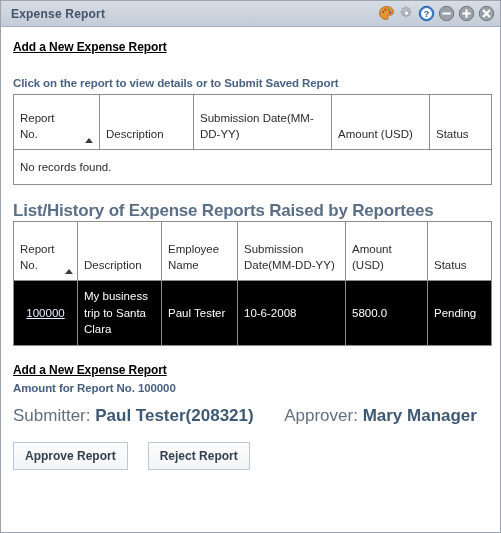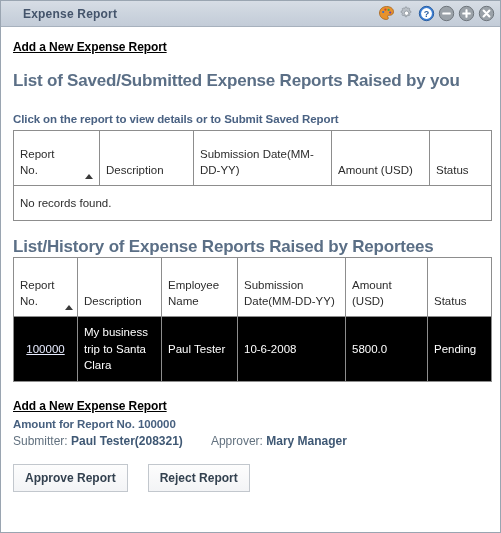--- a/index.html
+++ b/index.html
@@ -26,21 +26,21 @@
 
   
   .titlebar {
     height: 26px;
     flex: 0 0 26px;
     box-sizing: border-box;
     background: linear-gradient(to bottom, #d7dde5 0%, #ccd4de 50%, #c3ccd8 100%);
     border-bottom: 1px solid #a7b1bd;
     display: flex;
     align-items: center;
-    padding: 0 5px 0 22px;
+    padding: 0 5px 0 10px;
     position: relative;
   }
   .titlebar-title {
     font-size: 12px;
     font-weight: bold;
     color: #44546b;
     letter-spacing: 0.2px;
     white-space: nowrap;
   }
   .titlebar-spacer { flex: 1 1 auto; }
@@ -166,22 +166,22 @@
   
   .details-block { margin-top: 14px; }
   .details-line {
     font-size: 11.5px;
     color: #47607f;
     font-weight: bold;
     margin-top: 4px;
     letter-spacing: -0.1px;
   }
   .kv-row {
-    margin-top: 4px;
-    font-size: 12px;
+    margin-top: 12px;
+    font-size: 17px;
     color: #5a6d82;
   }
   .kv-label { font-weight: normal; color: #62717f; }
   .kv-value { font-weight: bold; color: #3f5874; }
   .kv-gap { display: inline-block; width: 22px; }
 
   
   .buttons {
     margin-top: 16px;
     display: flex;
@@ -258,21 +258,20 @@
         </svg>
       </span>
 
     </span>
   </div>
 
   <div class="content">
 
     <a class="link">Add a New Expense Report</a>
 
-    <h2 class="section-title">List of Saved/Submitted Expense Reports Raised by you</h2>
 
     <div class="hint">Click on the report to view details or to Submit Saved Report</div>
 
     <table class="grid t1">
       <colgroup>
         <col style="width:86px">
           <col style="width:94px">
           <col style="width:138px">
           <col style="width:98px">
           <col style="width:62px">

